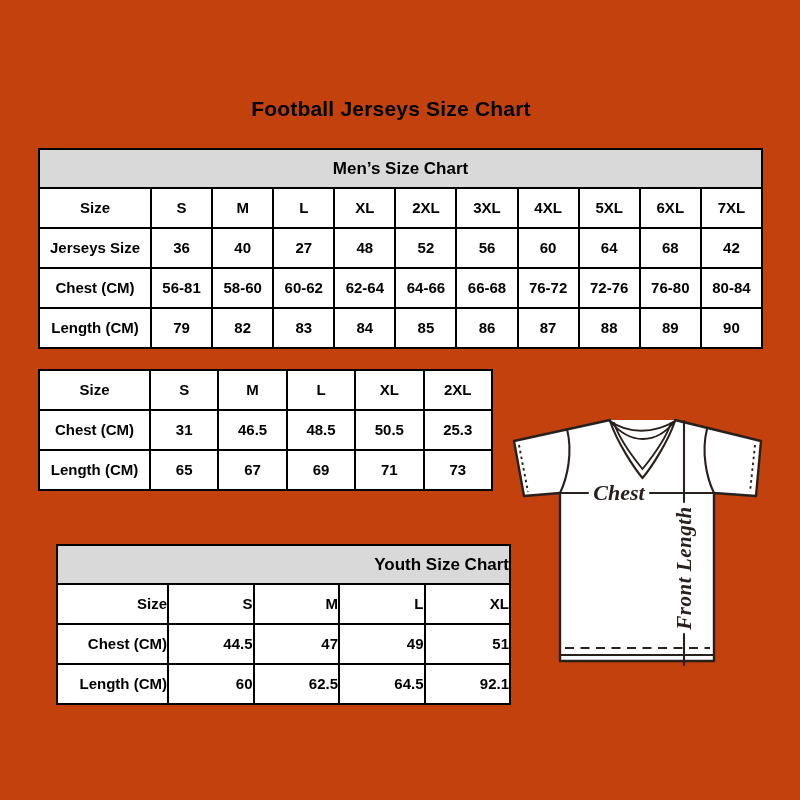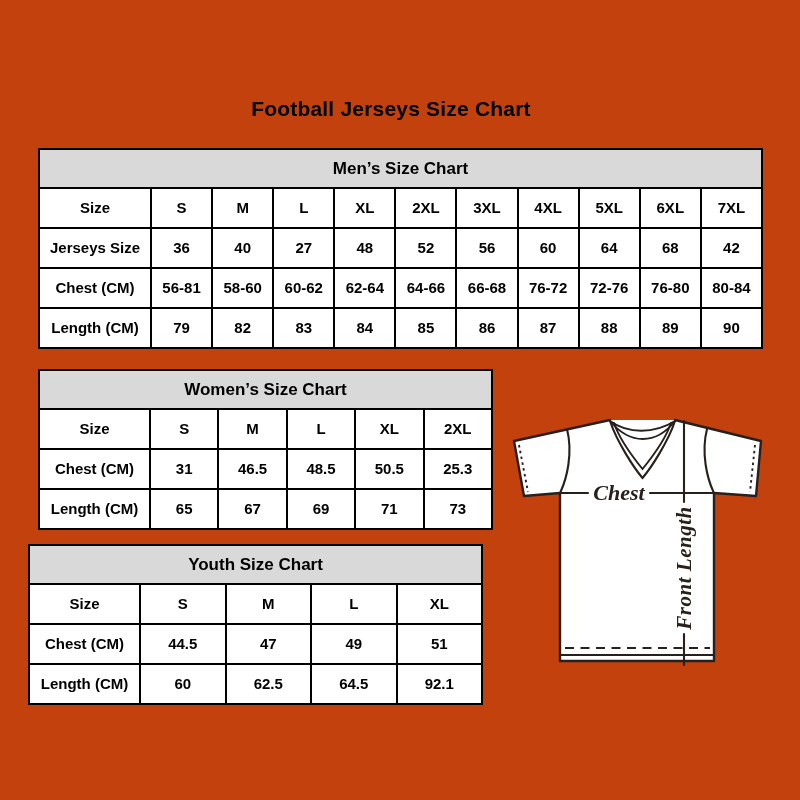--- a/index.html
+++ b/index.html
@@ -25,21 +25,21 @@
     border:2px solid var(--border);padding:0;height:38px;
     font-size:15px;font-weight:bold;line-height:1.05;vertical-align:middle;
   }
   .size-table tr.title-row th{
     background:var(--header-bg);font-size:17px;height:37px;
   }
   .mens{left:38px;top:148px;width:725px;}
   .mens .c-label{width:112px;}
   .womens{left:38px;top:369px;width:455px;}
   .womens .c-label{width:111px;}
-  .youth{left:28px;top:544px;width:455px;}
+  .youth{left:56px;top:544px;width:455px;text-align:right;}
   .youth .c-label{width:111px;}
   .jersey{position:absolute;left:504px;top:398px;width:274px;height:292px;}
   .j-outline{fill:#ffffff;stroke:var(--line);stroke-width:2.4;stroke-linejoin:round;stroke-linecap:round;}
   .j-stroke{fill:none;stroke:var(--line);stroke-width:2.1;stroke-linecap:round;}
   .j-thin{fill:none;stroke:var(--line);stroke-width:1.9;stroke-linecap:round;}
   .j-dotted{fill:none;stroke:var(--line);stroke-width:1.9;stroke-dasharray:2.5 3.4;}
   .j-dashed{fill:none;stroke:var(--line);stroke-width:2.2;stroke-dasharray:9 6.5;}
   .j-text{
     font-family:"Liberation Serif",serif;font-style:italic;font-weight:bold;
     fill:var(--line);
@@ -119,23 +119,20 @@
         </tr>
       </tbody>
     </table>
 
   <table class="size-table womens">
     <colgroup>
         <col class="c-label">
         <col span="5">
       </colgroup>
   <thead>
-        <tr class="title-row">
-          <th colspan="6">Women’s Size Chart</th>
-        </tr>
         <tr class="head-row">
           <th>Size</th>
           <th>S</th>
           <th>M</th>
           <th>L</th>
           <th>XL</th>
           <th>2XL</th>
         </tr>
       </thead>
       <tbody>

